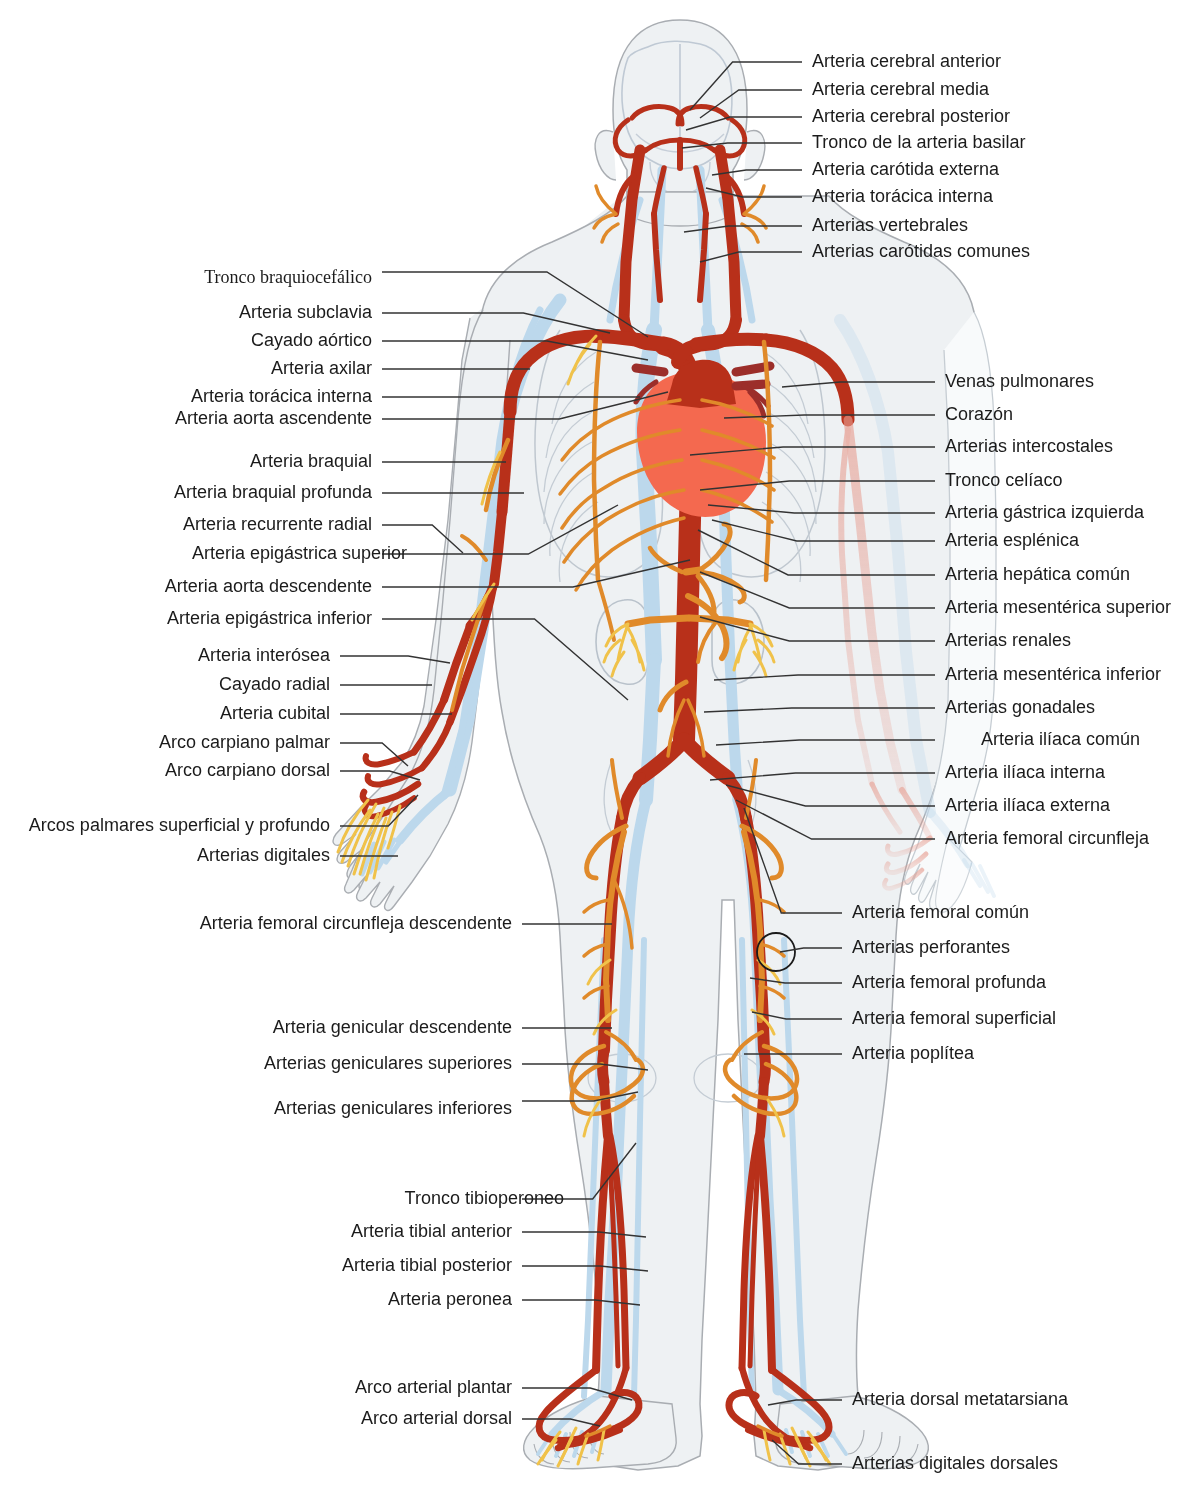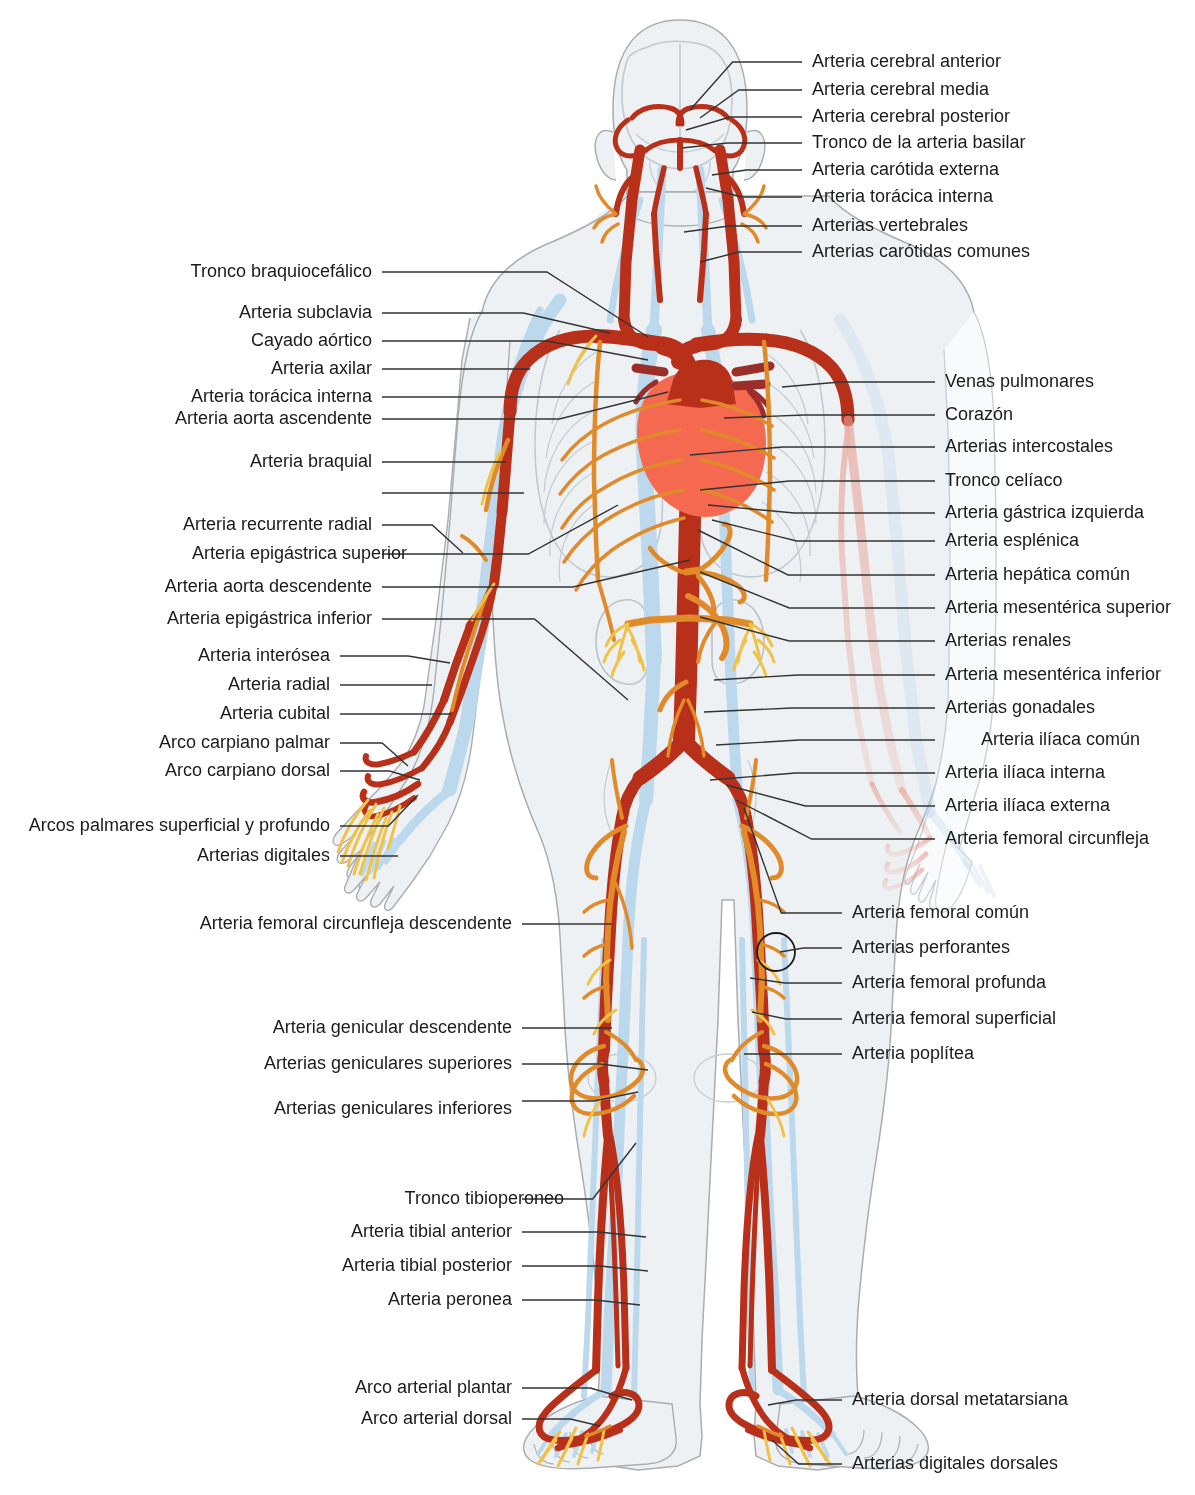--- a/index.html
+++ b/index.html
@@ -480,33 +480,34 @@
         <path d="M842 948 L803.56 948 L780 952"></path>
         <path d="M842 983 L784.96 983 L750 978"></path>
         <path d="M842 1019 L786.2 1019 L752 1012"></path>
         <path d="M842 1054 L744 1054"></path>
         <path d="M842 1400 L796.12 1400 L768 1405"></path>
         <path d="M842 1464 L798.6 1464 L772 1440"></path>
       </g>
   </svg>
 
   <div id="labels">
-      <div class="lbl r" style="top: 272px; left: 0px; width: 372px;">Tronco braquiocefálico</div>
+      <div class="lbl r" style="top: 278px; left: 0px; width: 372px; font-family: Liberation Serif, serif;">Tronco braquiocefálico</div>
       <div class="lbl r" style="top: 313px; left: 0px; width: 372px;">Arteria subclavia</div>
       <div class="lbl r" style="top: 341px; left: 0px; width: 372px;">Cayado aórtico</div>
       <div class="lbl r" style="top: 369px; left: 0px; width: 372px;">Arteria axilar</div>
       <div class="lbl r" style="top: 397px; left: 0px; width: 372px;">Arteria torácica interna</div>
       <div class="lbl r" style="top: 419px; left: 0px; width: 372px;">Arteria aorta ascendente</div>
       <div class="lbl r" style="top: 462px; left: 0px; width: 372px;">Arteria braquial</div>
+      <div class="lbl r" style="top: 493px; left: 0px; width: 372px;">Arteria braquial profunda</div>
       <div class="lbl r" style="top: 525px; left: 0px; width: 372px;">Arteria recurrente radial</div>
       <div class="lbl r" style="top: 554px; left: 0px; width: 372px; padding-left: 35px;">Arteria epigástrica superior</div>
       <div class="lbl r" style="top: 587px; left: 0px; width: 372px;">Arteria aorta descendente</div>
       <div class="lbl r" style="top: 619px; left: 0px; width: 372px;">Arteria epigástrica inferior</div>
       <div class="lbl r" style="top: 656px; left: 0px; width: 330px;">Arteria interósea</div>
-      <div class="lbl r" style="top: 685px; left: 0px; width: 330px;">Arteria radial</div>
+      <div class="lbl r" style="top: 685px; left: 0px; width: 330px;">Cayado radial</div>
       <div class="lbl r" style="top: 714px; left: 0px; width: 330px;">Arteria cubital</div>
       <div class="lbl r" style="top: 743px; left: 0px; width: 330px;">Arco carpiano palmar</div>
       <div class="lbl r" style="top: 771px; left: 0px; width: 330px;">Arco carpiano dorsal</div>
       <div class="lbl r" style="top: 826px; left: 0px; width: 330px;">Arcos palmares superficial y profundo</div>
       <div class="lbl r" style="top: 856px; left: 0px; width: 330px;">Arterias digitales</div>
       <div class="lbl r" style="top: 924px; left: 0px; width: 512px;">Arteria femoral circunfleja descendente</div>
       <div class="lbl r" style="top: 1028px; left: 0px; width: 512px;">Arteria genicular descendente</div>
       <div class="lbl r" style="top: 1064px; left: 0px; width: 512px;">Arterias geniculares superiores</div>
       <div class="lbl r" style="top: 1101px; left: 0px; width: 512px; margin-top: 8px;">Arterias geniculares inferiores</div>
       <div class="lbl r" style="top: 1199px; left: 16px; width: 512px; padding-left: 36px;">Tronco tibioperoneo</div>

